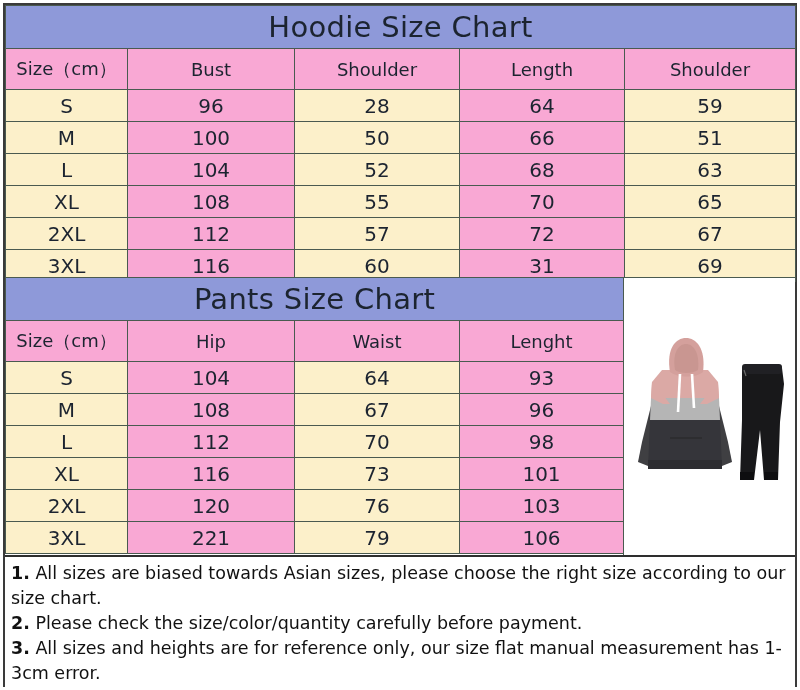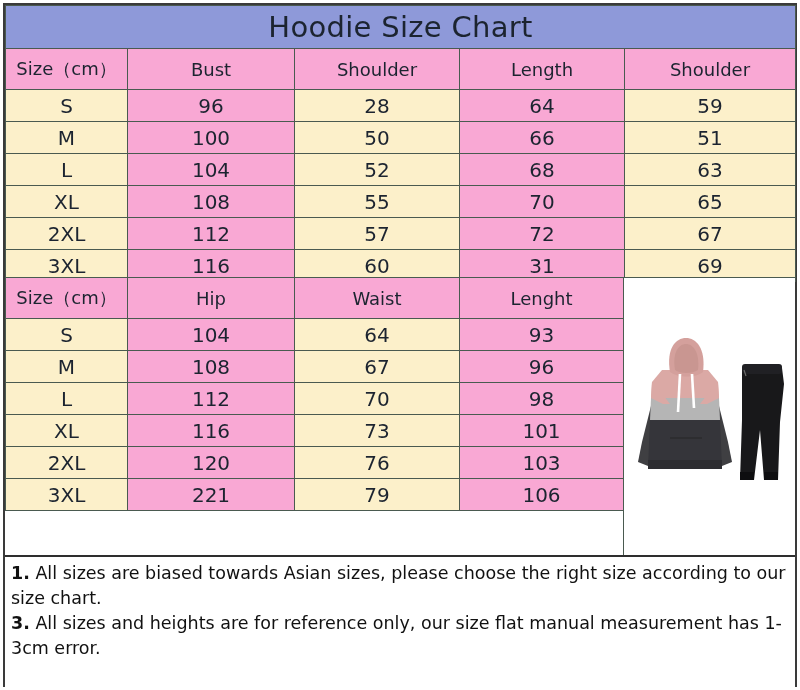--- a/index.html
+++ b/index.html
@@ -230,20 +230,23 @@
 
         <div class="pants-col">
           <table class="size-table">
             <colgroup>
               <col style="width:122px">
               <col style="width:167px">
               <col style="width:165px">
               <col style="width:164px">
             </colgroup>
             <tbody id="pants-body">
+                <tr class="title-band">
+                  <td colspan="4">Pants Size Chart</td>
+                </tr>
                 <tr class="head-row">
                   <td>Size（cm）</td>
                   <td>Hip</td>
                   <td>Waist</td>
                   <td>Lenght</td>
                 </tr>
                 <tr class="data-row">
                   <td class="c-cream">S</td>
                   <td class="c-green">104</td>
                   <td class="c-cream">64</td>
@@ -318,18 +321,21 @@
         </div>
 
       </div>
     </div>
 
     <div class="notes">
       <div class="note-line">
         <span class="note-num">1.</span><span> All sizes are biased towards Asian sizes, please choose the right size according to our size chart.</span>
       </div>
       <div class="note-line">
+        <span class="note-num">2.</span><span> Please check the size/color/quantity carefully before payment.</span>
+      </div>
+      <div class="note-line">
         <span class="note-num">3.</span><span> All sizes and heights are for reference only, our size flat manual measurement has 1-3cm error.</span>
       </div>
     </div>
 
   </div>
 </div>
 
 </body></html>

